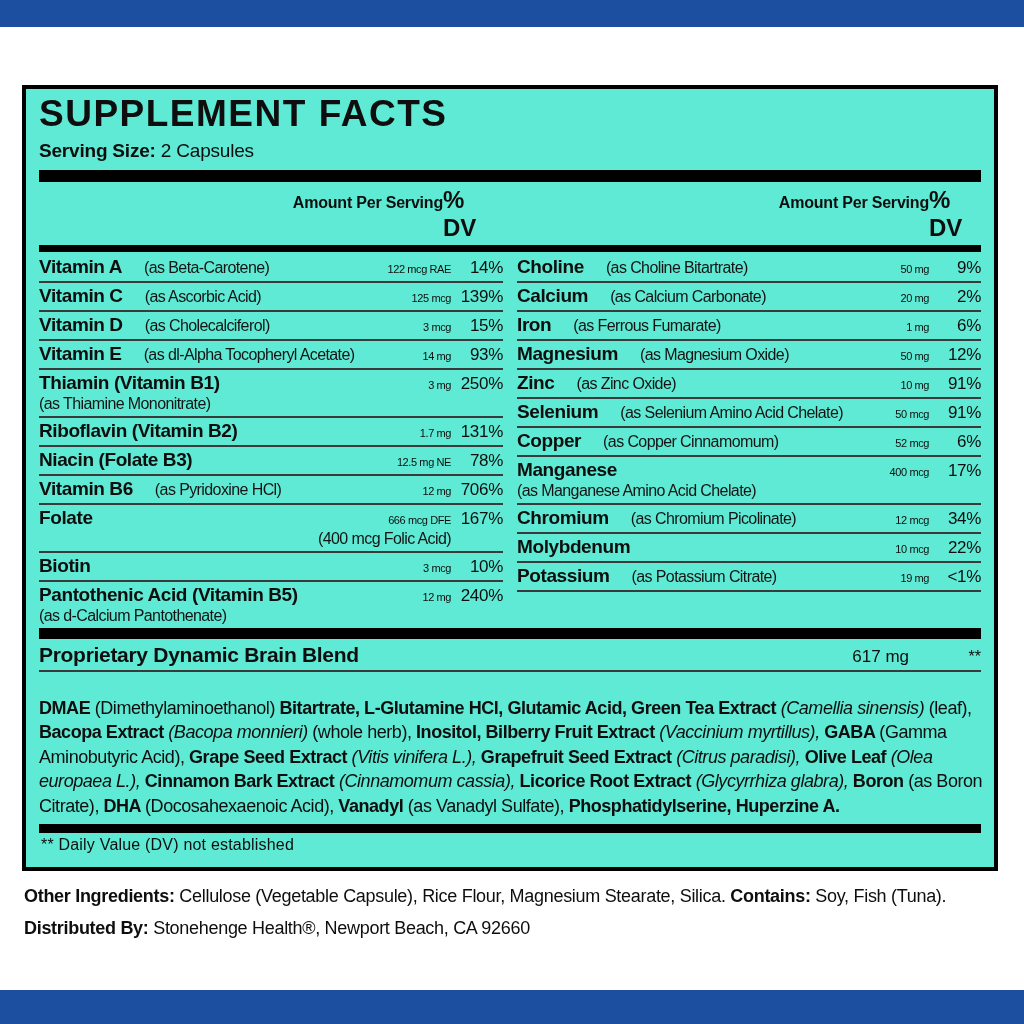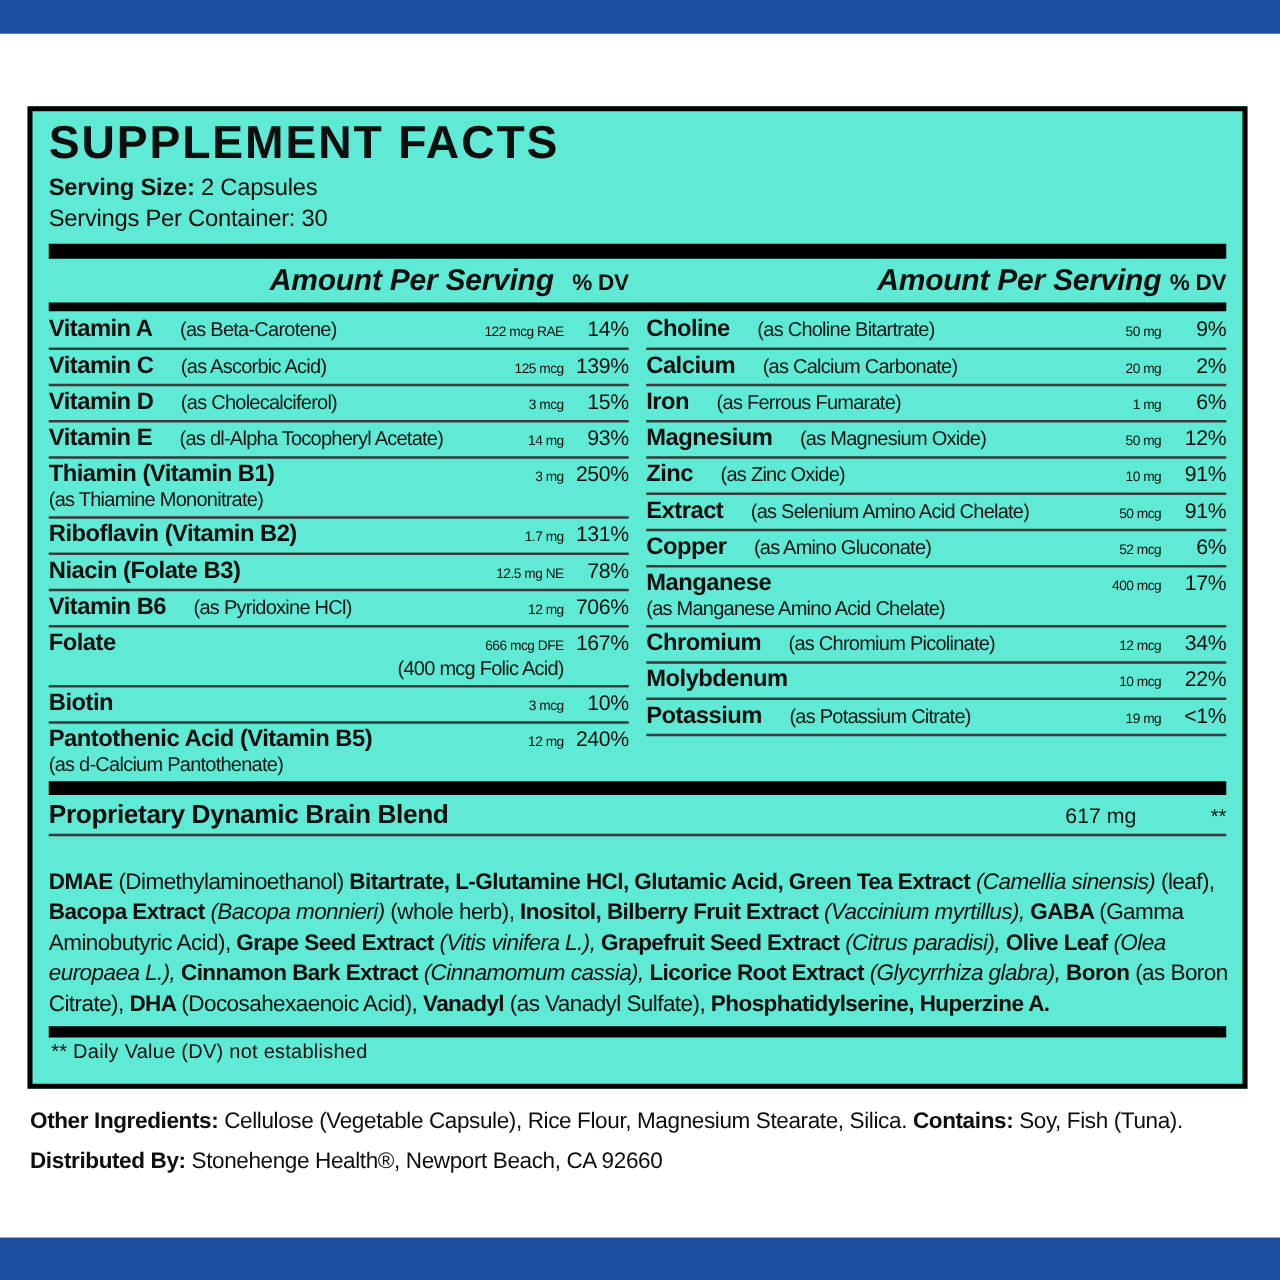--- a/index.html
+++ b/index.html
@@ -22,22 +22,22 @@
   .serving b { font-weight:bold; }
   .servings-per { font-size:19px; margin-top:3px; letter-spacing:-0.2px; }
 
   .bar { background:#000; width:100%; }
   .bar.thick { height:12px; margin-top:8px; }
   .bar.mid { height:7px; }
   .bar.blend-top { height:11px; }
 
   .hdr-row { display:flex; gap:14px; padding:4px 0 3px 0; }
   .hdr-half { flex:1; display:flex; align-items:baseline; justify-content:flex-end; }
-  .hdr-amount { font-weight:bold; font-size:24px; letter-spacing:-0.2px;font-style:italic; }
-  .hdr-dv { font-weight:bold; font-size:18px; width:52px; text-align:right; letter-spacing:-0.2px; }
+  .hdr-amount { font-weight:bold; font-size:16px; letter-spacing:-0.2px; }
+  .hdr-dv { font-weight:bold; font-size:24px; width:52px; letter-spacing:-0.2px; }
   .hdr-half.left-half .hdr-dv { width:60px; }
 
   .cols { display:flex; gap:14px; margin-top:2px; }
   .col { flex:1; }
 
   .nrow { border-bottom:2px solid #3a3a3a; padding:2.5px 0; }
   .col.left .nrow:last-child { border-bottom:none; }
   .main { display:flex; align-items:baseline; }
   .nm { font-weight:bold; font-size:19px; white-space:nowrap; letter-spacing:-0.4px; }
   .dt { font-size:16px; white-space:nowrap; margin-left:22px; letter-spacing:-0.6px; color:#141414; }
@@ -69,21 +69,20 @@
 </style>
 </head>
 <body>
 
 <div class="blue-bar top"></div>
 <div class="blue-bar bottom"></div>
 
 <div class="panel">
   <div class="title">SUPPLEMENT FACTS</div>
   <div class="serving"><b>Serving Size:</b><span> 2 Capsules</span></div>
-  <div class="servings-per">Servings Per Container: 30</div>
 
   <div class="bar thick"></div>
 
   <div class="hdr-row">
     <div class="hdr-half left-half">
       <span class="hdr-amount">Amount Per Serving</span>
       <span class="hdr-dv">% DV</span>
     </div>
     <div class="hdr-half">
       <span class="hdr-amount">Amount Per Serving</span>
@@ -279,33 +278,33 @@
             <span class="dt">(as Zinc Oxide)</span>
             <span class="spacer"></span>
             <span class="amt">10 mg</span>
             <span class="dvc">91%</span>
           </div>
 
         </div>
 
         <div class="nrow">
           <div class="main">
-            <span class="nm">Extract</span>
+            <span class="nm">Selenium</span>
             <span class="dt">(as Selenium Amino Acid Chelate)</span>
             <span class="spacer"></span>
             <span class="amt">50 mcg</span>
             <span class="dvc">91%</span>
           </div>
 
         </div>
 
         <div class="nrow">
           <div class="main">
             <span class="nm">Copper</span>
-            <span class="dt">(as Amino Gluconate)</span>
+            <span class="dt">(as Copper Cinnamomum)</span>
             <span class="spacer"></span>
             <span class="amt">52 mcg</span>
             <span class="dvc">6%</span>
           </div>
 
         </div>
 
         <div class="nrow">
           <div class="main">
             <span class="nm">Manganese</span>

